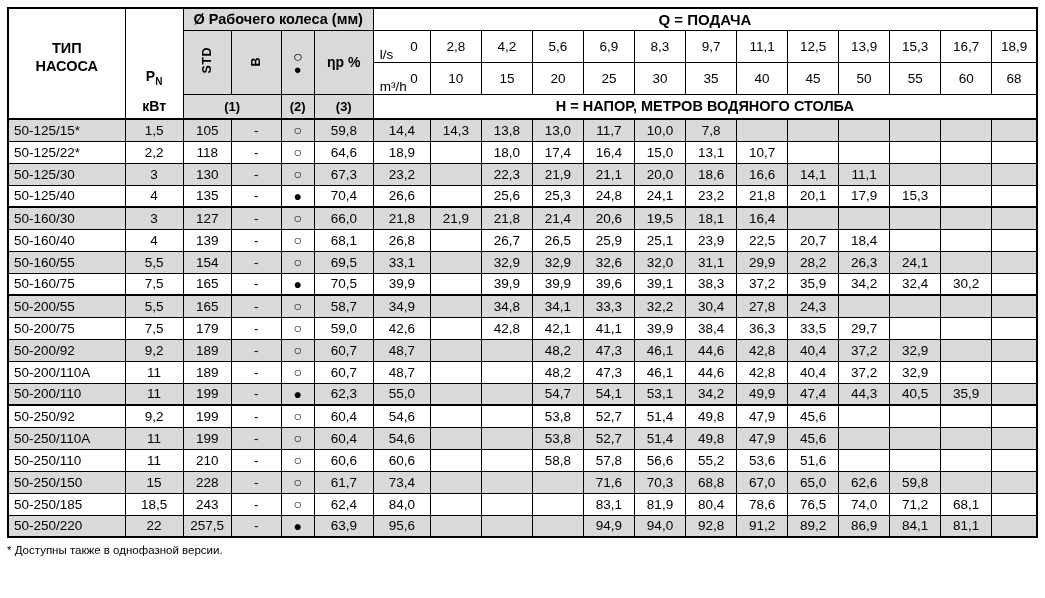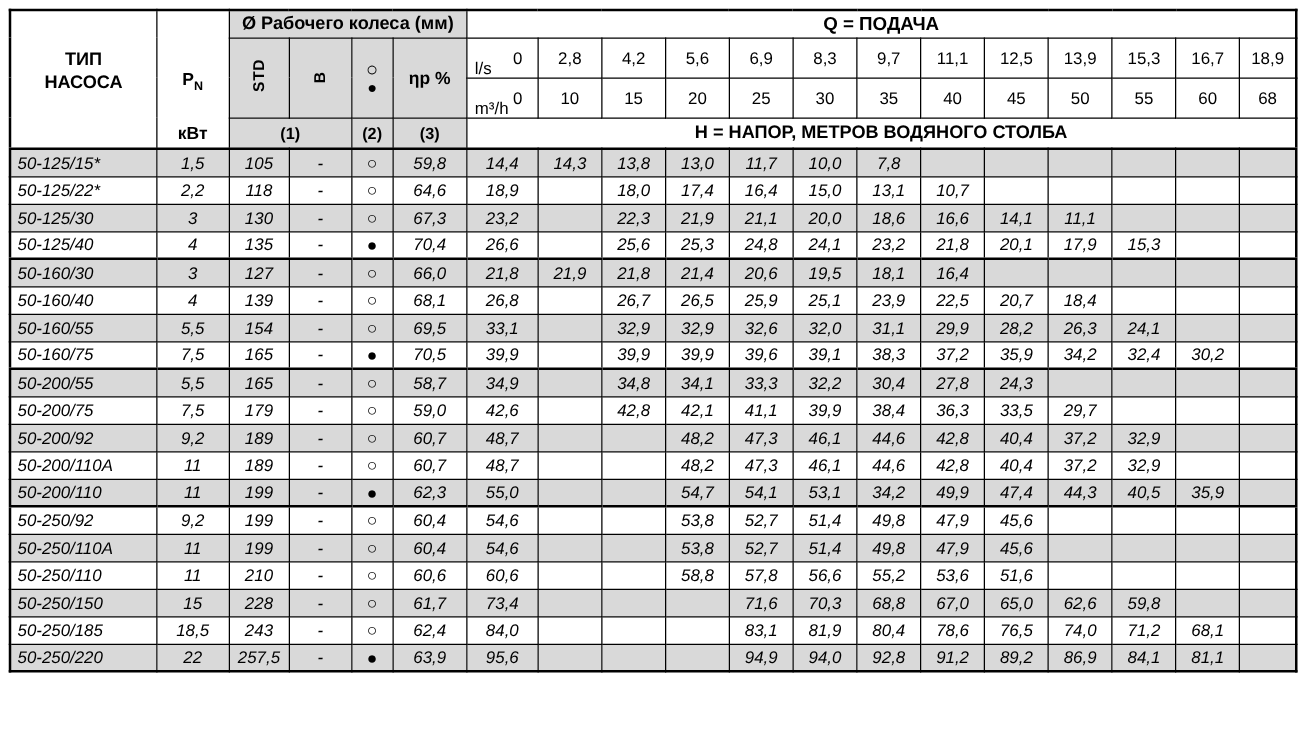--- a/index.html
+++ b/index.html
@@ -6,27 +6,27 @@
     font-family:"Liberation Sans","DejaVu Sans",sans-serif;color:#000;}
   .page{position:relative;width:1045px;height:598px;overflow:hidden;}
   table.pump-table{position:absolute;left:7px;top:7px;width:1031px;
     border-collapse:collapse;table-layout:fixed;border:2px solid #000;}
   th,td{border:1px solid #000;padding:0;text-align:center;vertical-align:middle;
     font-size:13.5px;font-weight:normal;white-space:nowrap;overflow:hidden;}
   thead{border-bottom:2px solid #000;}
   thead th{font-weight:bold;}
   .gr{background:#d9d9d9;}
   tbody tr:nth-child(odd){background:#d9d9d9;}
-  tbody tr{height:22px;font-style:italic;}
+  tbody tr{height:22px;}
   tbody td:first-child{text-align:left;padding-left:5px;}
   tr.group-end td{border-bottom:2px solid #000;}
   .r1{height:22px;} .r2{height:26px;} .r3{height:26px;} .r4{height:25px;}
   .type-h{vertical-align:middle;font-size:14.5px;line-height:18px;padding-bottom:14px;background:#fff;}
   .pn-h{background:#fff;vertical-align:bottom;padding-bottom:3px;font-size:14px;line-height:17px;}
-  .pn-h .pnl{margin-bottom:20px;}
+  .pn-h .pnl{margin-bottom:8px;}
   .pn-h sub{font-size:10px;}
   .imp-title{font-size:14.5px;}
   .q-title{font-size:15px;border-bottom:1px solid #000;}
   .vert{writing-mode:vertical-rl;transform:rotate(180deg);font-size:12.5px;letter-spacing:.5px;display:inline-block;line-height:12px;}
   .dia-h{font-size:13px;line-height:13px;}
   .dia-h .circ{display:block;font-size:16px;line-height:15px;}
   .dia-h .dot{display:block;font-size:13px;line-height:12px;}
   .eta-h{font-size:14px;text-align:center;}
   .flow-unit-cell{font-weight:normal;}
   .flow-unit-cell .inner{display:flex;justify-content:space-between;padding:0 12px 0 6px;align-items:center;}
@@ -528,14 +528,15 @@
           <td>89,2</td>
           <td>86,9</td>
           <td>84,1</td>
           <td>81,1</td>
           <td></td>
         </tr>
       </tbody>
   </table>
 
   <div class="footer">
+    <div>* Доступны также в однофазной версии.</div>
   </div>
 </div>
 
 </body></html>

